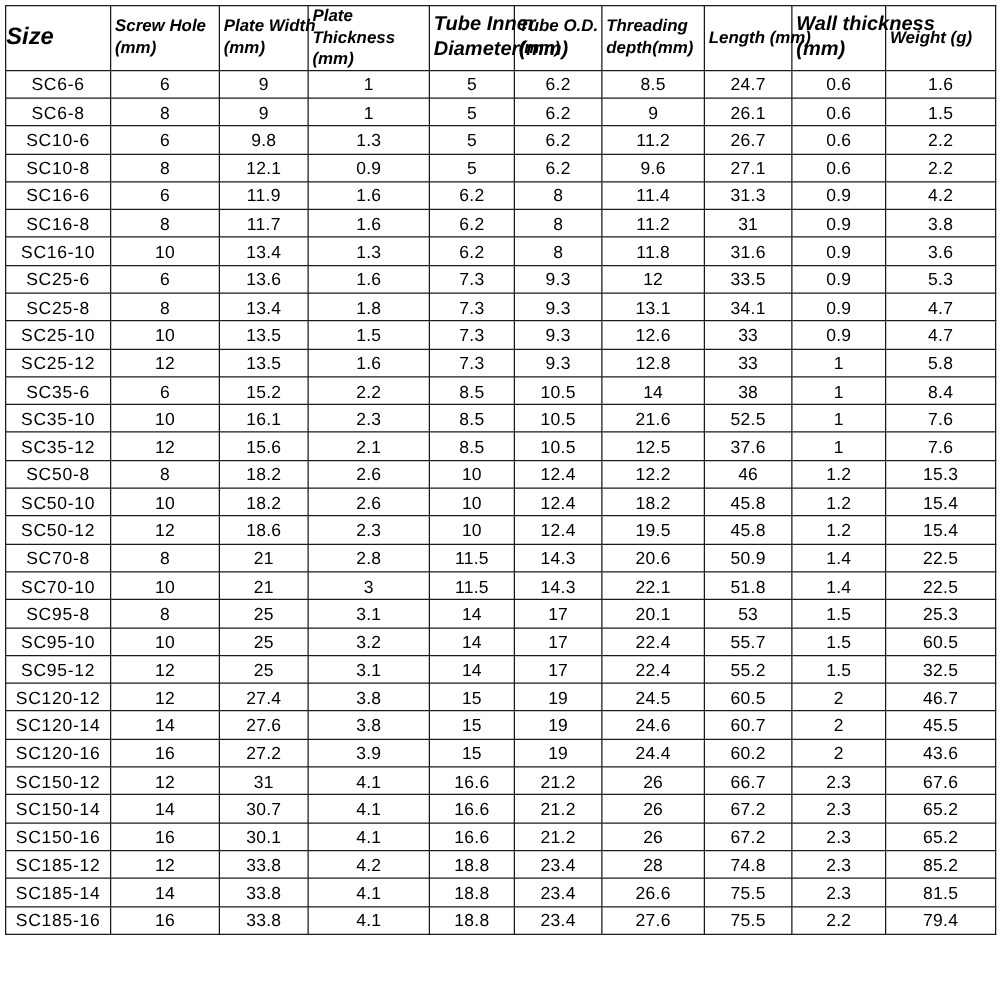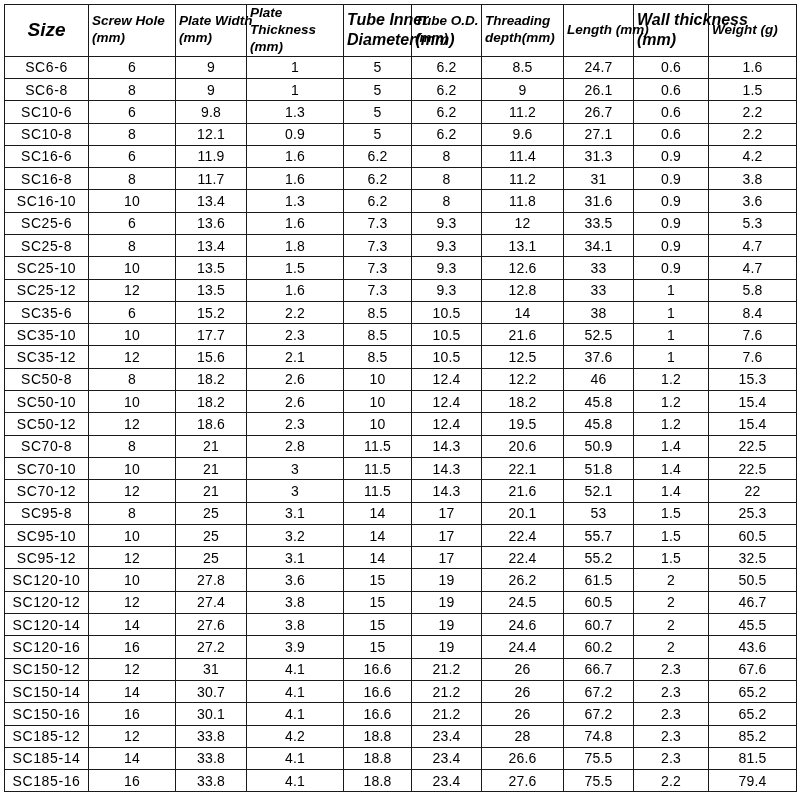--- a/index.html
+++ b/index.html
@@ -42,21 +42,20 @@
     display: block;
     text-align: left;
     padding-left: 3px;
     white-space: nowrap;
   }
   th.h-size {
     font-size: 19px;
     text-align: center;
   }
   th.h-size .hl {
-    text-align: center;
     padding-left: 0;
   }
   th.h-med   { font-size: 13.5px; }
   th.h-small { font-size: 16px; }
   
   tbody td {
     height: 21.3px;
     font-size: 14px;
     font-weight: normal;
     letter-spacing: 0.2px;
@@ -275,21 +274,21 @@
         <td>8.5</td>
         <td>10.5</td>
         <td>14</td>
         <td>38</td>
         <td>1</td>
         <td>8.4</td>
       </tr>
       <tr>
         <td class="c-size">SC35-10</td>
         <td>10</td>
-        <td>17.7</td>
+        <td>16.1</td>
         <td>2.3</td>
         <td>8.5</td>
         <td>10.5</td>
         <td>21.6</td>
         <td>52.5</td>
         <td>1</td>
         <td>7.6</td>
       </tr>
       <tr>
         <td class="c-size">SC35-12</td>
@@ -357,32 +356,20 @@
         <td>21</td>
         <td>3</td>
         <td>11.5</td>
         <td>14.3</td>
         <td>22.1</td>
         <td>51.8</td>
         <td>1.4</td>
         <td>22.5</td>
       </tr>
       <tr>
-        <td class="c-size">SC70-12</td>
-        <td>12</td>
-        <td>21</td>
-        <td>3</td>
-        <td>11.5</td>
-        <td>14.3</td>
-        <td>21.6</td>
-        <td>52.1</td>
-        <td>1.4</td>
-        <td>22</td>
-      </tr>
-      <tr>
         <td class="c-size">SC95-8</td>
         <td>8</td>
         <td>25</td>
         <td>3.1</td>
         <td>14</td>
         <td>17</td>
         <td>20.1</td>
         <td>53</td>
         <td>1.5</td>
         <td>25.3</td>
@@ -403,32 +390,20 @@
         <td class="c-size">SC95-12</td>
         <td>12</td>
         <td>25</td>
         <td>3.1</td>
         <td>14</td>
         <td>17</td>
         <td>22.4</td>
         <td>55.2</td>
         <td>1.5</td>
         <td>32.5</td>
-      </tr>
-      <tr>
-        <td class="c-size">SC120-10</td>
-        <td>10</td>
-        <td>27.8</td>
-        <td>3.6</td>
-        <td>15</td>
-        <td>19</td>
-        <td>26.2</td>
-        <td>61.5</td>
-        <td>2</td>
-        <td>50.5</td>
       </tr>
       <tr>
         <td class="c-size">SC120-12</td>
         <td>12</td>
         <td>27.4</td>
         <td>3.8</td>
         <td>15</td>
         <td>19</td>
         <td>24.5</td>
         <td>60.5</td>

